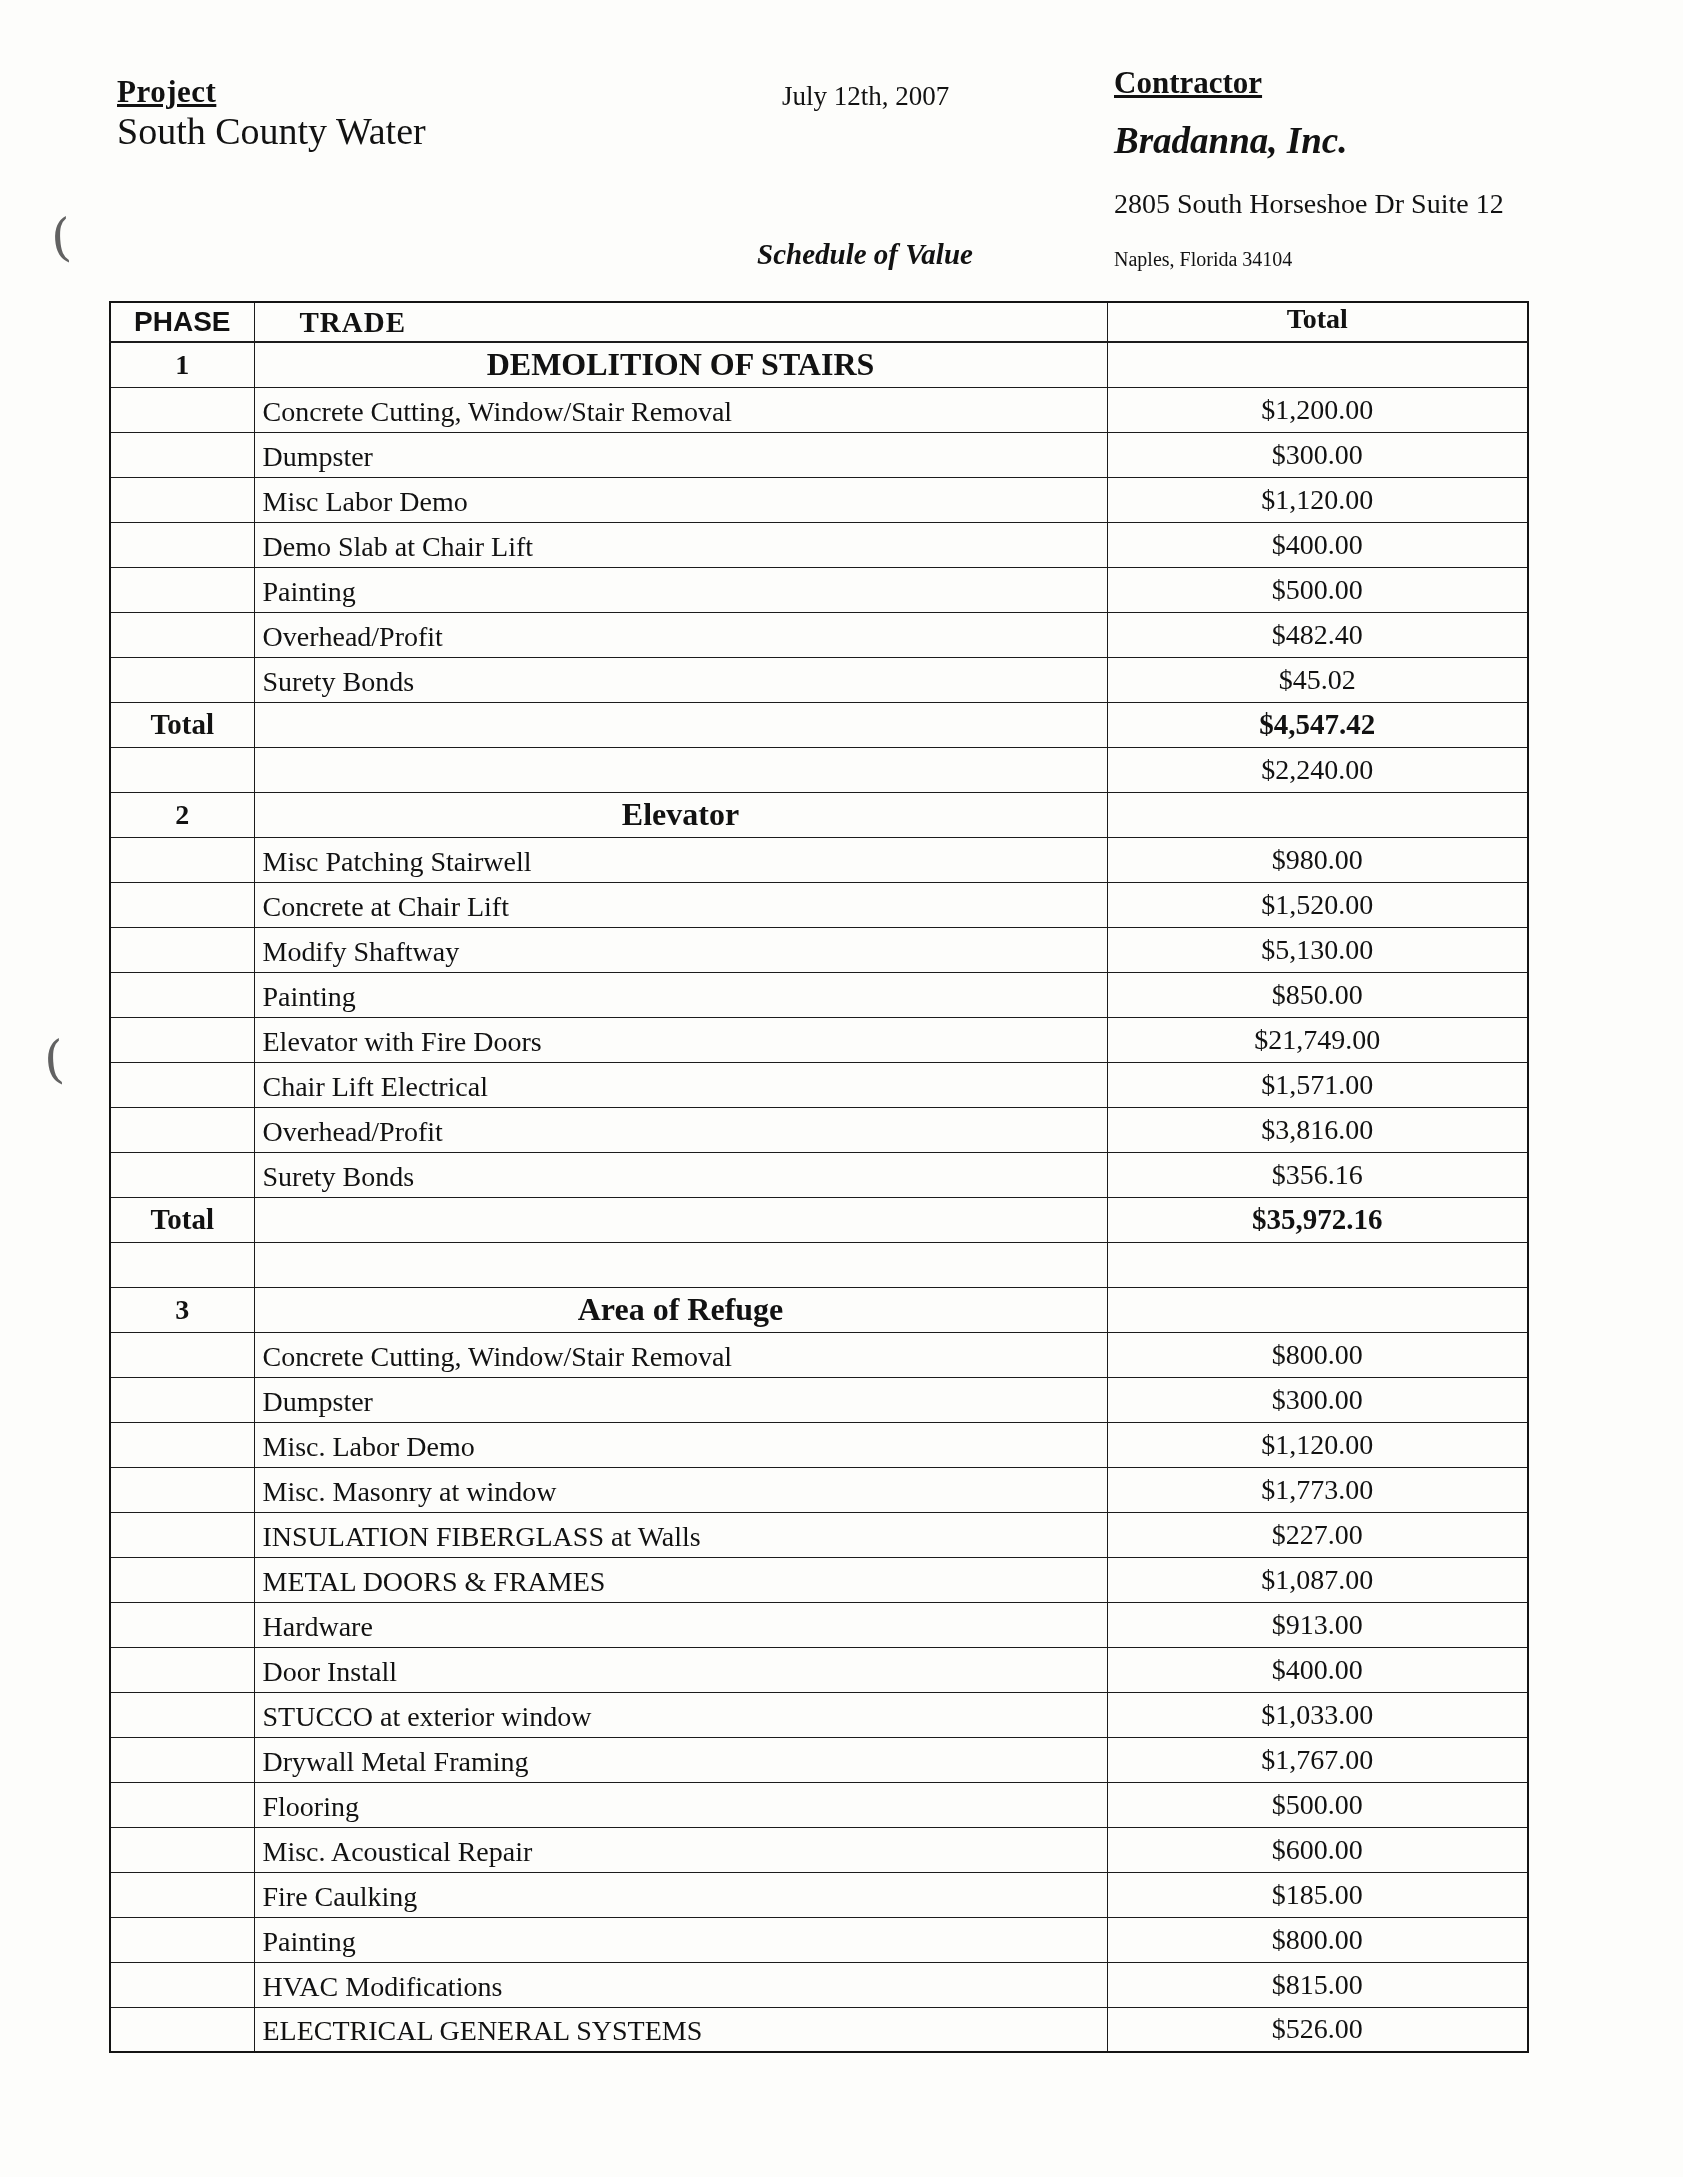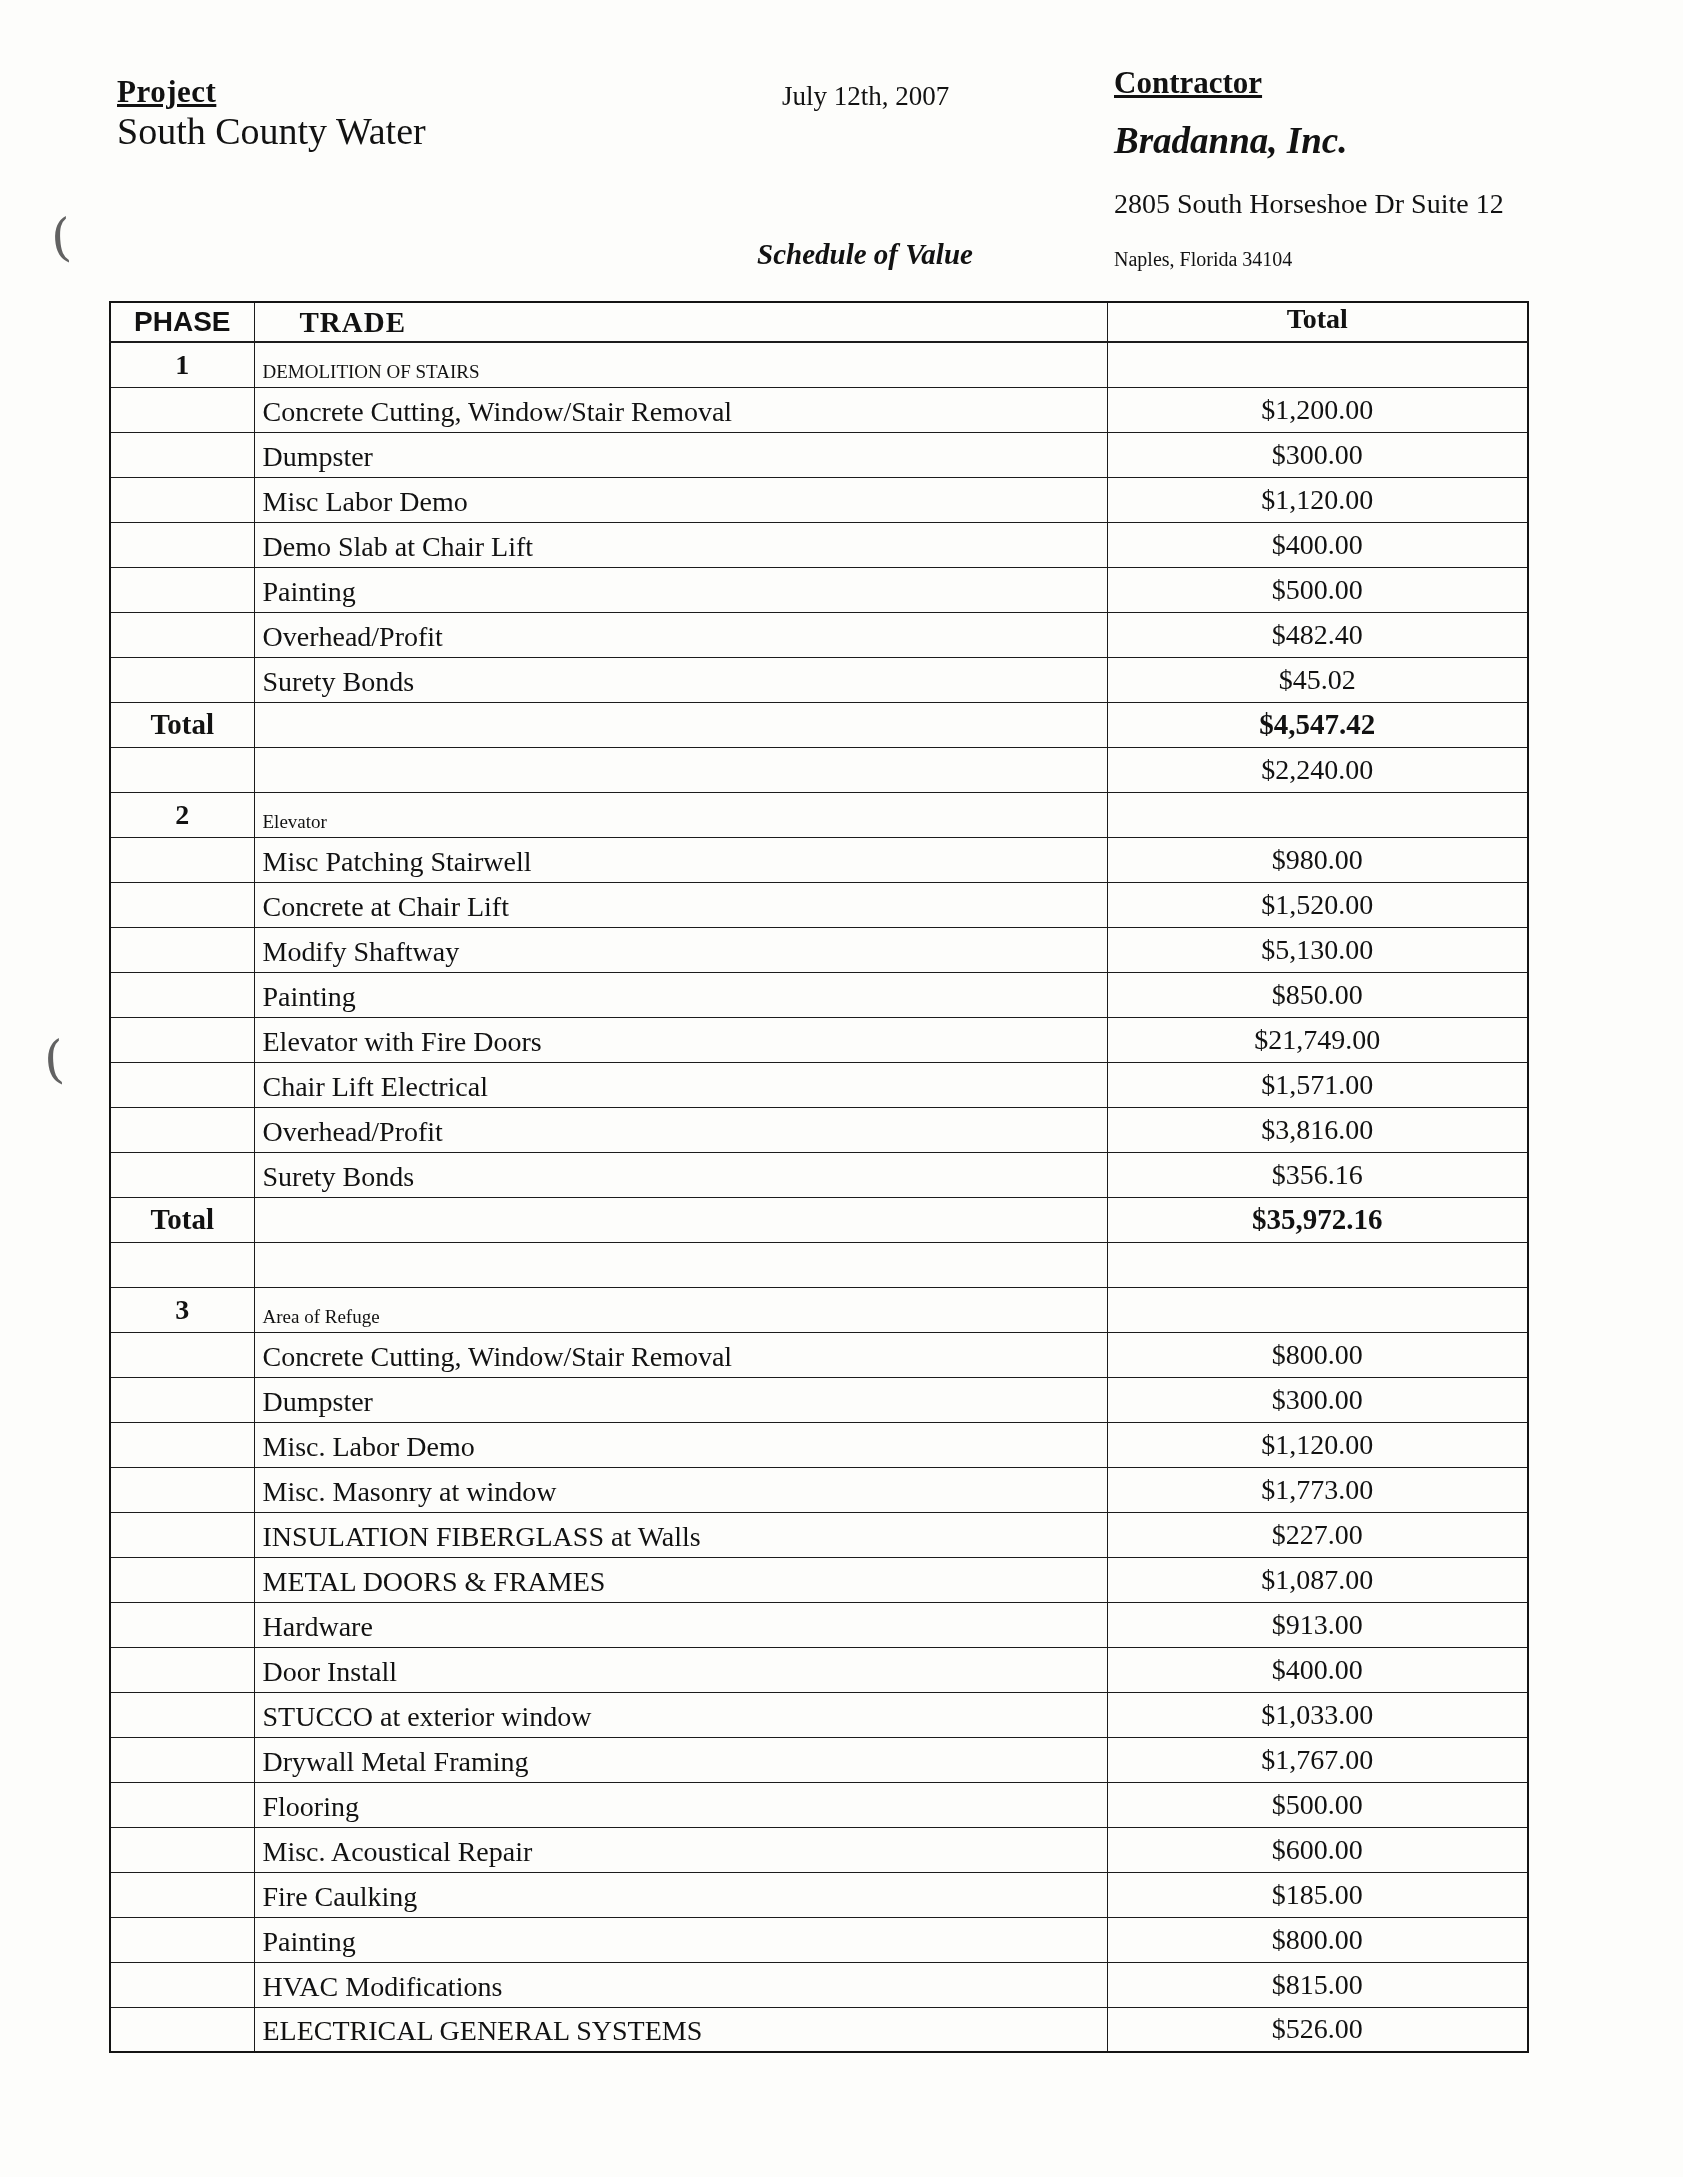--- a/index.html
+++ b/index.html
@@ -98,21 +98,21 @@
   }
   th.total-head {
     font-weight: bold; font-size: 28px; text-align: center;
     vertical-align: bottom; padding-bottom: 6px;
   }
 
   td.phase-cell { text-align: center; }
   td.trade-cell { text-align: left; vertical-align: bottom; padding-bottom: 4px; }
   td.total-cell { text-align: center; vertical-align: middle; }
 
-  tr.section td.trade-cell { font-weight: normal; font-size: 19px; }
+  tr.section td.trade-cell { font-weight: bold; font-size: 32px; text-align: center; }
   tr.section td.phase-cell { font-weight: bold; }
   tr.total-row td.phase-cell { font-weight: bold; font-size: 29px; }
   tr.total-row td.total-cell { font-weight: bold; font-size: 29px; }
 </style>
 </head>
 <body>
 
 <div class="abs project-label">Project</div>
 <div class="abs project-name">South County Water</div>
 <div class="abs doc-date">July 12th, 2007</div>

